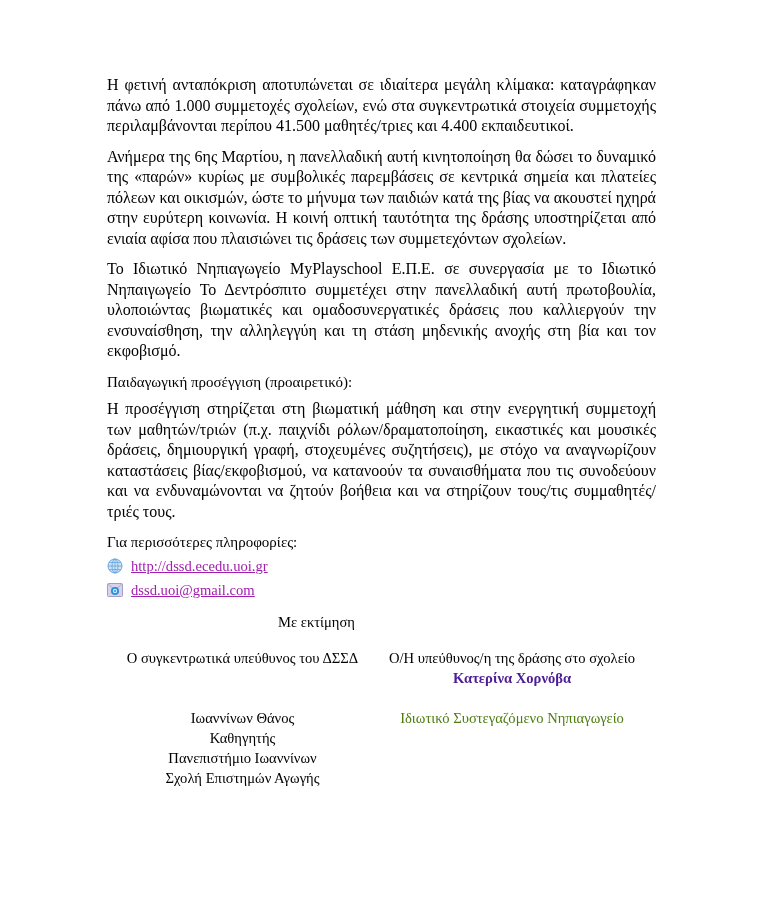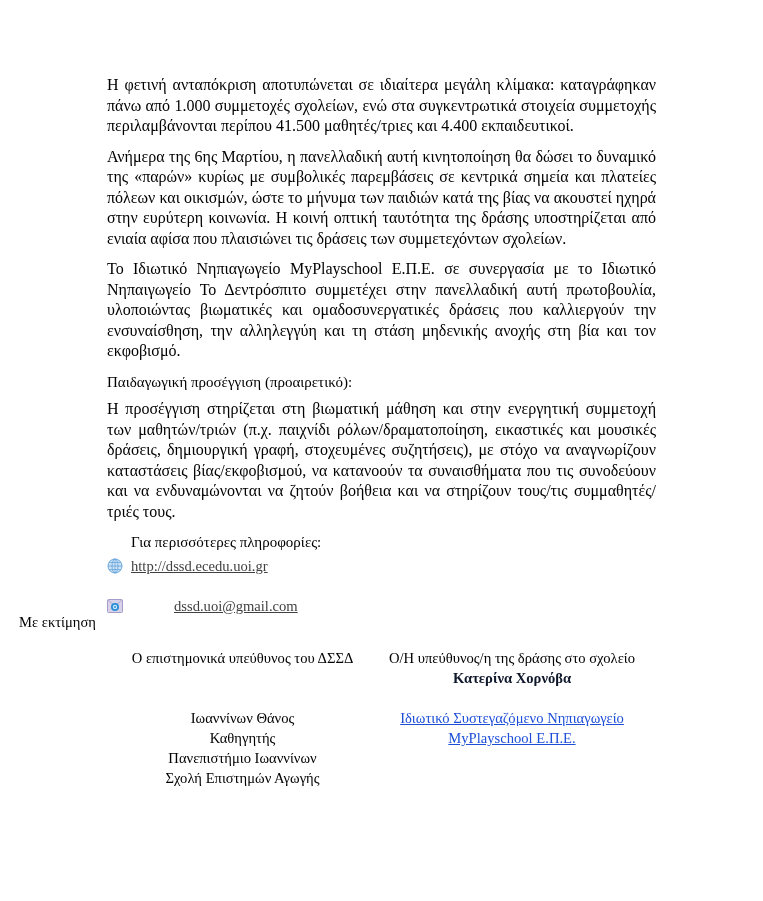--- a/index.html
+++ b/index.html
@@ -42,30 +42,30 @@
       line-height: 20px;
     }
     .contact-row .icon {
       width: 16px;
       height: 16px;
       margin-right: 8px;
       display: inline-block;
       flex: 0 0 16px;
     }
     .contact-row a {
-      color: #404040;
+      color: #a21caf;
       text-decoration: underline;
       text-align: center;
     }
     .closing {
       position: absolute;
       left: 0;
       width: 614px;
       top: 612px;
-      text-align: left;
+      text-align: center;
       font-size: 14.6px;
       line-height: 20px;
       padding-left: 19px;
       box-sizing: border-box;
     }
     .sig-col {
       position: absolute;
       text-align: center;
       font-size: 14.6px;
       line-height: 20px;
@@ -74,79 +74,77 @@
       left: 110px;
       width: 265px;
       top: 648px;
     }
     .sig-right {
       left: 372px;
       width: 280px;
       top: 648px;
     }
     .blue {
-      color: #1d4ed8;
-      text-decoration: underline;
+      color: #4d7c0f;
     }
     .blue-bold {
-      color: #0f172a;
+      color: #4c1d95;
       font-weight: bold;
     }
   </style>
 </head>
 <body>
 
 <div class="page">
   <p class="para">Η φετινή ανταπόκριση αποτυπώνεται σε ιδιαίτερα μεγάλη κλίμακα: καταγράφηκαν πάνω από 1.000 συμμετοχές σχολείων, ενώ στα συγκεντρωτικά στοιχεία συμμετοχής περιλαμ­βάνονται περίπου 41.500 μαθητές/τριες και 4.400 εκπαιδευτικοί.</p>
   <p class="para">Ανήμερα της 6ης Μαρτίου, η πανελλαδική αυτή κινητοποίηση θα δώσει το δυναμικό της «παρών» κυρίως με συμβολικές παρεμβάσεις σε κεντρικά σημεία και πλατείες πόλεων και οικισμών, ώστε το μήνυμα των παιδιών κατά της βίας να ακουστεί ηχηρά στην ευρύτερη κοινωνία. Η κοινή οπτική ταυτότητα της δράσης υποστηρίζεται από ενιαία αφίσα που πλαισιώνει τις δράσεις των συμμετεχόντων σχολείων.</p>
   <p class="para">Το Ιδιωτικό Νηπιαγωγείο MyPlayschool Ε.Π.Ε. σε συνεργασία με το Ιδιωτικό Νηπαιγω­γείο Το Δεντρόσπιτο συμμετέχει στην πανελλαδική αυτή πρωτοβουλία, υλοποιώντας βιω­ματικές και ομαδοσυνεργατικές δράσεις που καλλιεργούν την ενσυναίσθηση, την αλλη­λεγγύη και τη στάση μηδενικής ανοχής στη βία και τον εκφοβισμό.</p>
 
   <div class="heading">Παιδαγωγική προσέγγιση (προαιρετικό):</div>
   <p class="para">Η προσέγγιση στηρίζεται στη βιωματική μάθηση και στην ενεργητική συμμετοχή των μα­θητών/τριών (π.χ. παιχνίδι ρόλων/δραματοποίηση, εικαστικές και μουσικές δράσεις, δη­μιουργική γραφή, στοχευμένες συζητήσεις), με στόχο να αναγνωρίζουν καταστάσεις βίας/εκφοβισμού, να κατανοούν τα συναισθήματα που τις συνοδεύουν και να ενδυναμώ­νονται να ζητούν βοήθεια και να στηρίζουν τους/τις συμμαθητές/τριές τους.</p>
 
-  <div class="heading" style="margin-bottom:3px;margin-left:24px;">Για περισσότερες πληροφορίες:</div>
+  <div class="heading" style="margin-bottom:3px;">Για περισσότερες πληροφορίες:</div>
 
   <div class="contact-row">
     <span class="icon">
       <svg width="16" height="16" viewBox="0 0 16 16">
         <circle cx="8" cy="8" r="7" fill="#cfe4f7" stroke="#6aa6dc" stroke-width="1"></circle>
         <ellipse cx="8" cy="8" rx="3" ry="7" fill="none" stroke="#6aa6dc" stroke-width="0.9"></ellipse>
         <line x1="1" y1="8" x2="15" y2="8" stroke="#6aa6dc" stroke-width="0.9"></line>
         <line x1="2" y1="4.5" x2="14" y2="4.5" stroke="#6aa6dc" stroke-width="0.8"></line>
         <line x1="2" y1="11.5" x2="14" y2="11.5" stroke="#6aa6dc" stroke-width="0.8"></line>
         <line x1="8" y1="1" x2="8" y2="15" stroke="#6aa6dc" stroke-width="0.8"></line>
       </svg>
     </span>
     <a href="#">http://dssd.ecedu.uoi.gr</a>
   </div>
 
-  <div class="contact-row" style="margin-top:20px;gap:43px;">
+  <div class="contact-row" style="margin-top:4px;">
     <span class="icon">
       <svg width="16" height="16" viewBox="0 0 16 16">
         <rect x="0.5" y="1.5" width="15" height="13" rx="1" fill="#d9d3ea" stroke="#a59ccb" stroke-width="1"></rect>
         <path d="M1 2 L8 8 L15 2" fill="none" stroke="#a59ccb" stroke-width="0.8"></path>
         <circle cx="8" cy="9" r="4" fill="#2a8fd6"></circle>
         <circle cx="8" cy="9" r="2.2" fill="#cfe9fb"></circle>
         <circle cx="8" cy="9" r="1" fill="#2a8fd6"></circle>
       </svg>
     </span>
     <a href="#">dssd.uoi@gmail.com</a>
   </div>
 </div>
 
 <div class="closing">Με εκτίμηση</div>
 
 <div class="sig-col sig-left">
-  <div>Ο επιστημονικά υπεύθυνος του ΔΣΣΔ</div>
+  <div>Ο συγκεντρωτικά υπεύθυνος του ΔΣΣΔ</div>
   <div style="height:40px;"></div>
   <div>Ιωαννίνων Θάνος</div>
   <div>Καθηγητής</div>
   <div>Πανεπιστήμιο Ιωαννίνων</div>
   <div>Σχολή Επιστημών Αγωγής</div>
 </div>
 
 <div class="sig-col sig-right">
   <div>Ο/Η υπεύθυνος/η της δράσης στο σχολείο</div>
   <div class="blue-bold">Κατερίνα Χορνόβα</div>
   <div style="height:20px;"></div>
   <div class="blue">Ιδιωτικό Συστεγαζόμενο Νηπιαγωγείο</div>
-  <div class="blue">MyPlayschool Ε.Π.Ε.</div>
 </div>
 
 </body></html>

